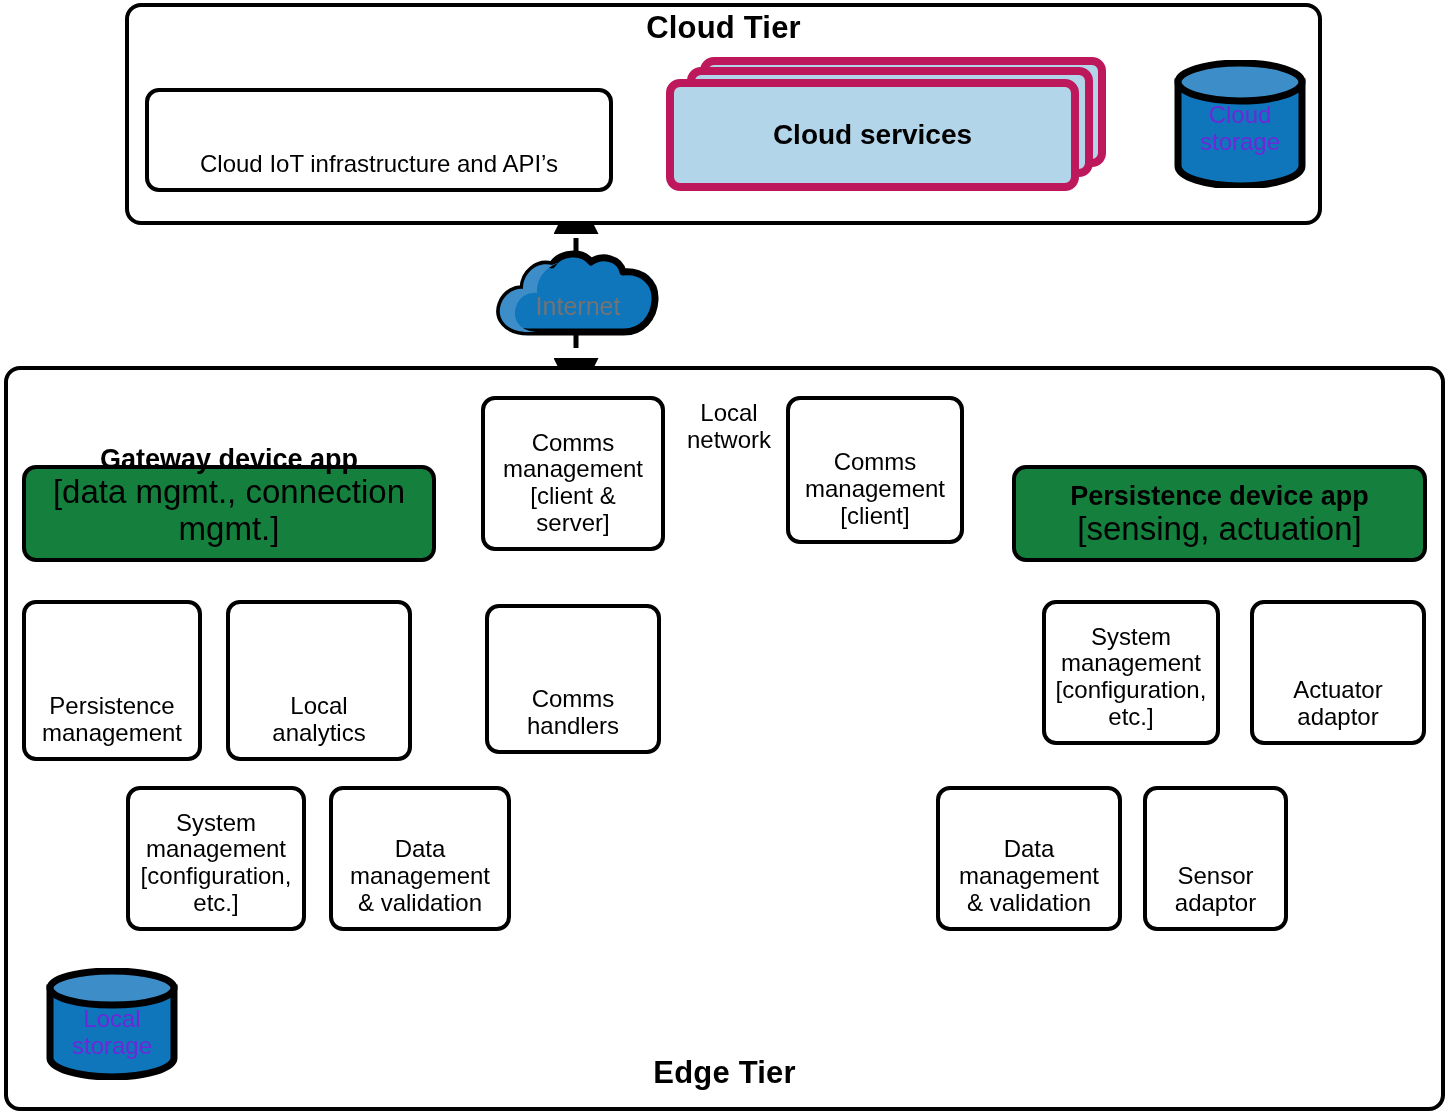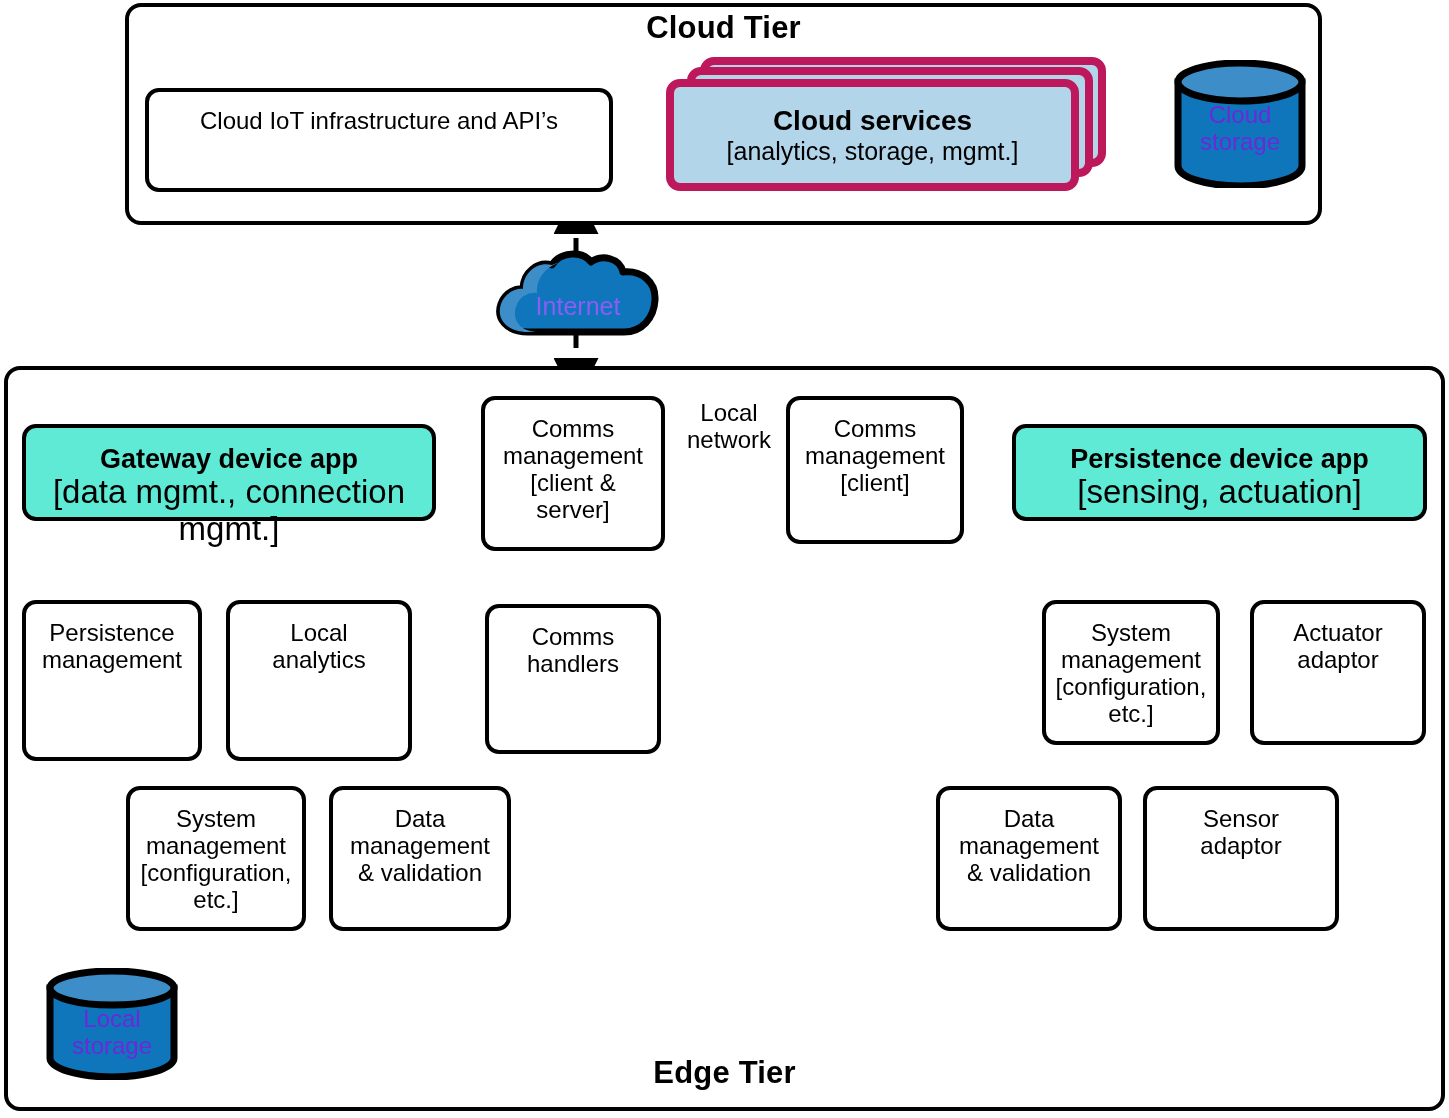--- a/index.html
+++ b/index.html
@@ -39,27 +39,27 @@
   }
   .node{
     position:absolute;
     box-sizing:border-box;
     border:4px solid #000;
     border-radius:14px;
     background:#fff;
     display:flex;
     flex-direction:column;
     align-items:center;
-    justify-content:flex-start;
+    justify-content:flex-end;
     text-align:center;
     line-height:1.12;
     font-size:24px;
-    padding:16px 4px;
-  }
-  .node.accent{ background:#5eead4; }
+    padding:10px 4px;
+  }
+  .node.accent{ background:#15803d;margin-top:41px; }
   .node .t1{ display:block; }
   .node .t2{ display:block; }
   .node.app .t1{ font-weight:bold; font-size:27px; }
   .node.app .t2{ font-size:33px; }
 
   
   .stack{
     position:absolute;
   }
   .stack .card{
@@ -86,21 +86,21 @@
   }
 
   
   .inet{
     position:absolute;
   }
   .inet .inet-label{
     position:absolute;
     left:0;right:0;
     text-align:center;
-    color:#8b5cf6;
+    color:#737373;
     font-size:25px;
   }
 
   .floatlabel{
     position:absolute;
     text-align:center;
     font-size:24px;
     line-height:1.12;
   }
 </style>
@@ -168,21 +168,20 @@
 
   <div class="node" style="left:145px; top:88px; width:468px; height:104px;">
     <span class="t1">Cloud IoT infrastructure and API’s</span>
   </div>
 
   <div class="stack" style="left:666px; top:57px; width:444px; height:136px;">
     <div class="card" style="left:34px; top:0px; width:406px; height:110px;"></div>
     <div class="card" style="left:21px; top:10px; width:406px; height:110px;"></div>
     <div class="card" style="left:0px; top:22px; width:413px; height:112px; display:flex; flex-direction:column; align-items:center; justify-content:center; text-align:center; line-height:1.12;">
       <span style="font-weight:bold; font-size:28px;">Cloud services</span>
-      <span style="font-size:25px;">[analytics, storage, mgmt.]</span>
     </div>
   </div>
 
   <div class="cyl" style="left:1173px; top:60px; width:134px; height:128px;">
     <svg class="cyl-svg" width="134" height="128" viewBox="0 0 134 128">
       <path d="M5,22 L5,106 a62,20 0 0 0 124,0 L129,22 z" fill="#0f76bc" stroke="#000" stroke-width="7"></path>
       <ellipse cx="67" cy="22" rx="62" ry="19" fill="#3d8dc9" stroke="#000" stroke-width="7"></ellipse>
     </svg>
     <div class="cyl-label" style="top:42px;">
       <span>Cloud</span><br>
@@ -276,21 +275,21 @@
     <span>Actuator</span>
     <span>adaptor</span>
   </div>
 
   <div class="node" style="left:936px; top:786px; width:186px; height:145px;">
     <span>Data</span>
     <span>management</span>
     <span>&amp; validation</span>
   </div>
 
-  <div class="node" style="left:1143px; top:786px; width:196px; height:145px;">
+  <div class="node" style="left:1143px; top:786px; width:145px; height:145px;">
     <span>Sensor</span>
     <span>adaptor</span>
   </div>
 
   <div class="cyl" style="left:45px; top:968px; width:134px; height:112px;">
     <svg class="cyl-svg" width="134" height="112" viewBox="0 0 134 112">
       <path d="M5,20 L5,90 a62,19 0 0 0 124,0 L129,20 z" fill="#0f76bc" stroke="#000" stroke-width="7"></path>
       <ellipse cx="67" cy="20" rx="62" ry="17" fill="#3d8dc9" stroke="#000" stroke-width="7"></ellipse>
     </svg>
     <div class="cyl-label" style="top:38px;">

